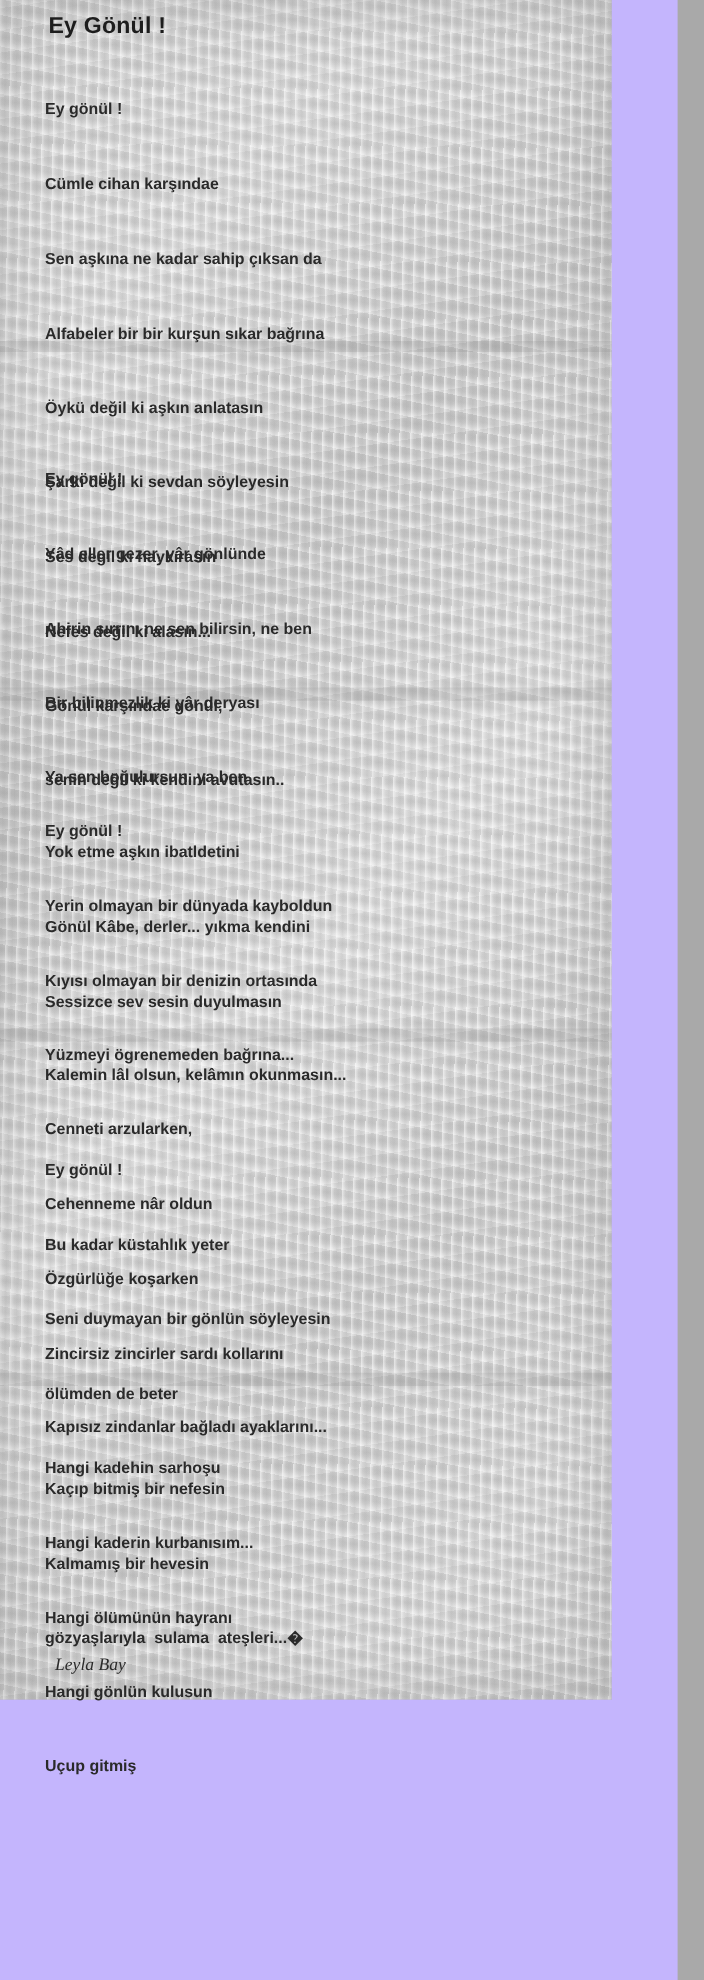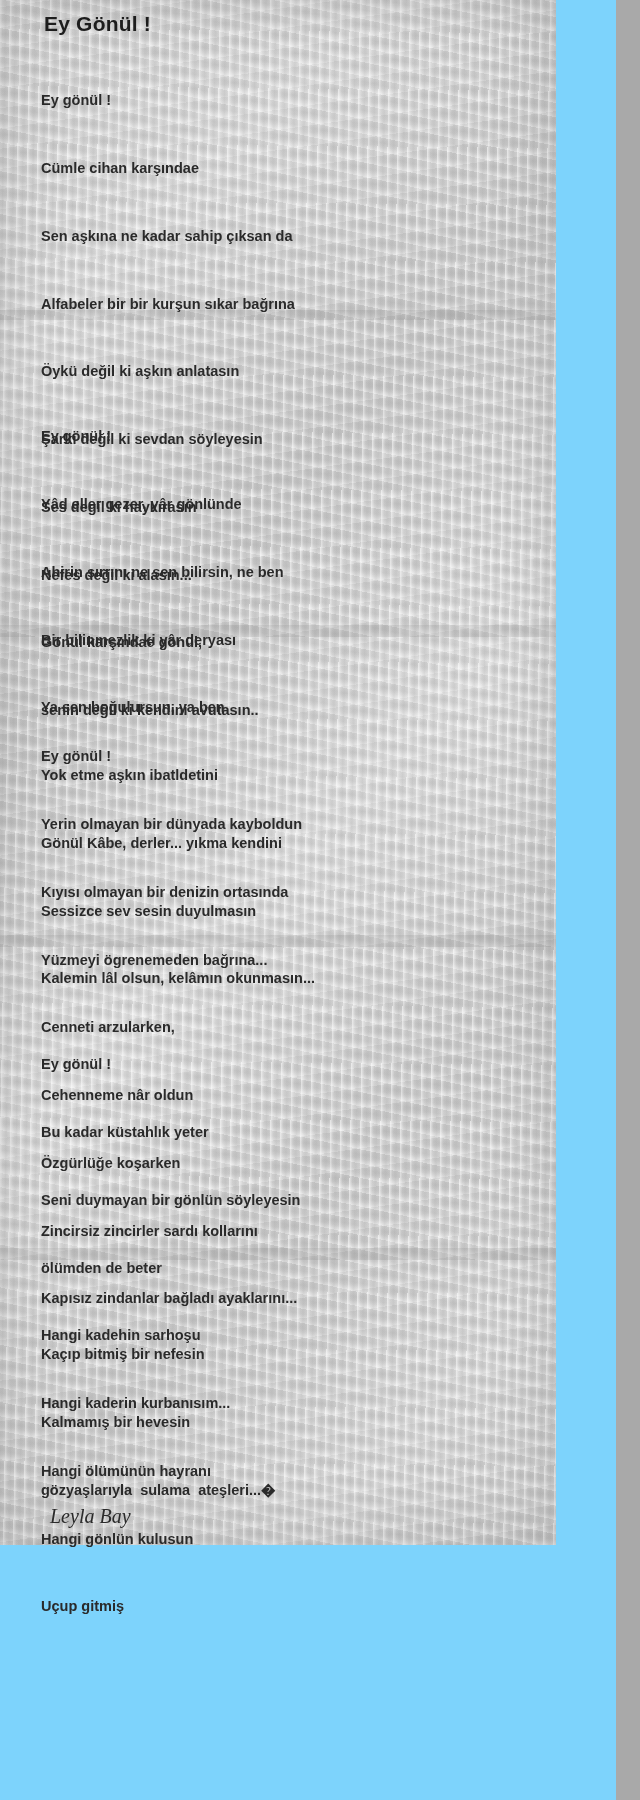--- a/index.html
+++ b/index.html
@@ -11,21 +11,21 @@
     height: 1800px;
     background: #a9a9a9;
     font-family: "Liberation Sans", sans-serif;
     overflow: hidden;
   }
 
   #poem-page {
     position: relative;
     width: 616px;
     height: 1800px;
-    background: #7dd3fc;
+    background: #c4b5fd;
   }
 
   
   .page-canvas {
     position: absolute;
     left: 0;
     top: 0;
     width: 640px;
     height: 1800px;
   }
@@ -100,21 +100,21 @@
     white-space: pre;
   }
   .stanza .line {
     white-space: pre;
   }
 
   .author {
     position: absolute;
     left: 50px;
     top: 1505px;
-    font-size: 20px;
+    font-size: 16px;
     font-style: italic;
     color: #2b2b2b;
     font-family: "Liberation Serif", serif;
   }
 </style>
 </head>
 <body>
 
 <div id="poem-page" class="page-canvas">
   <div class="paper"></div>

